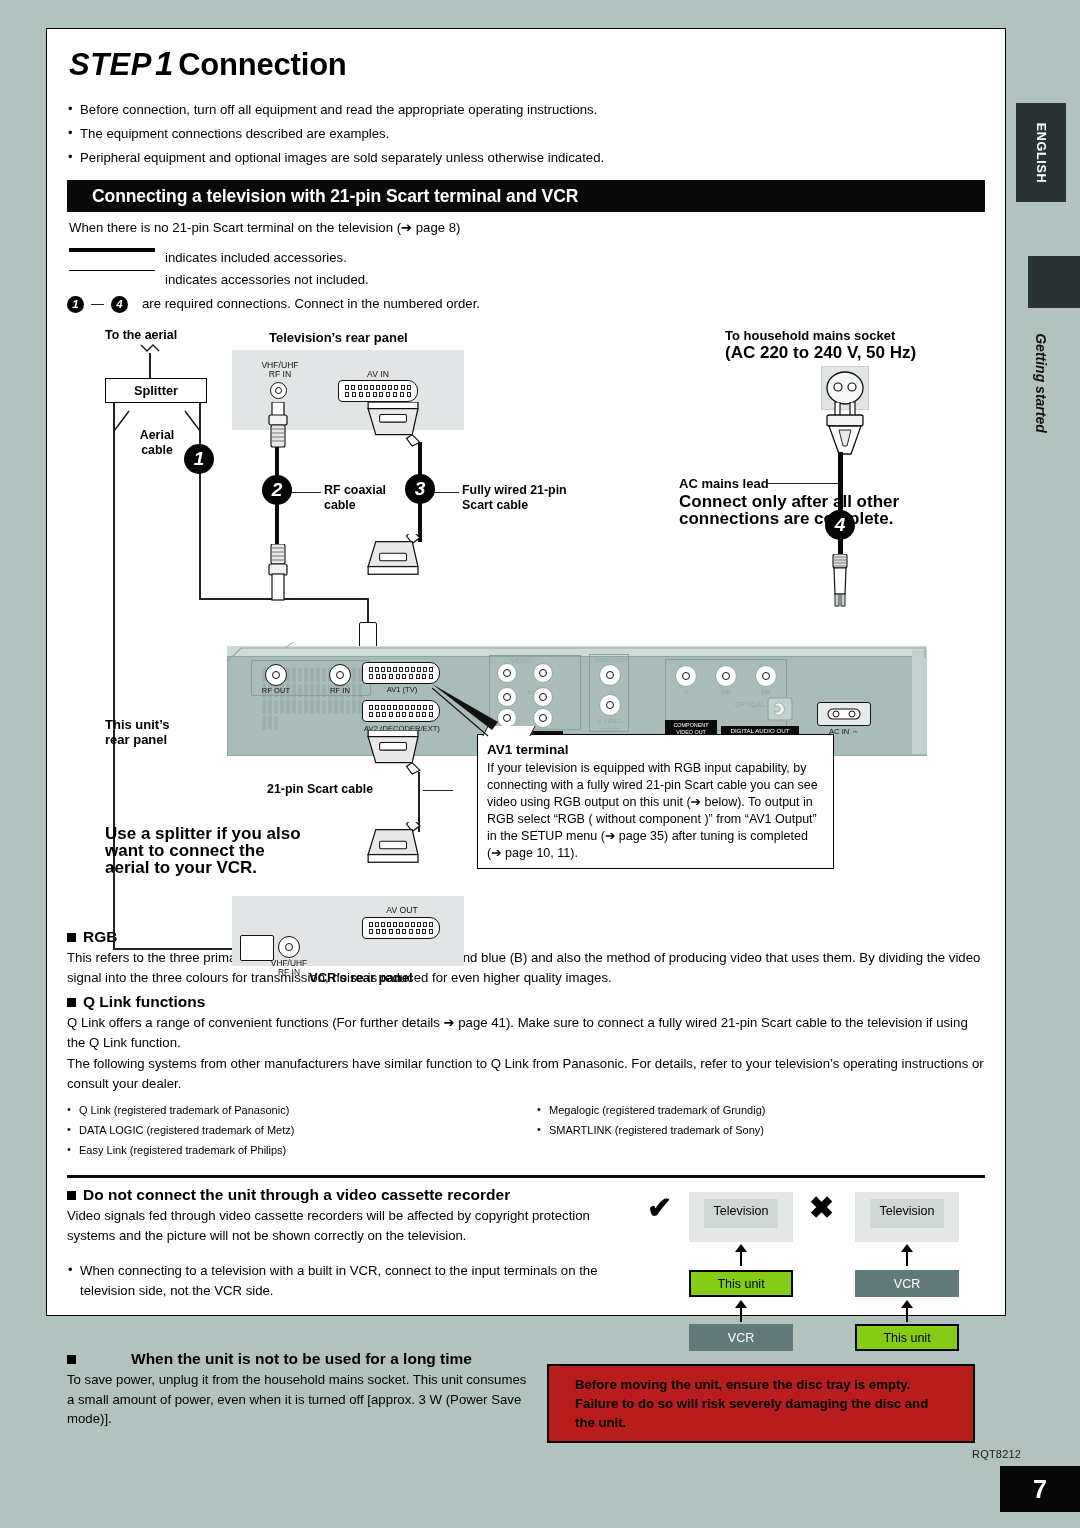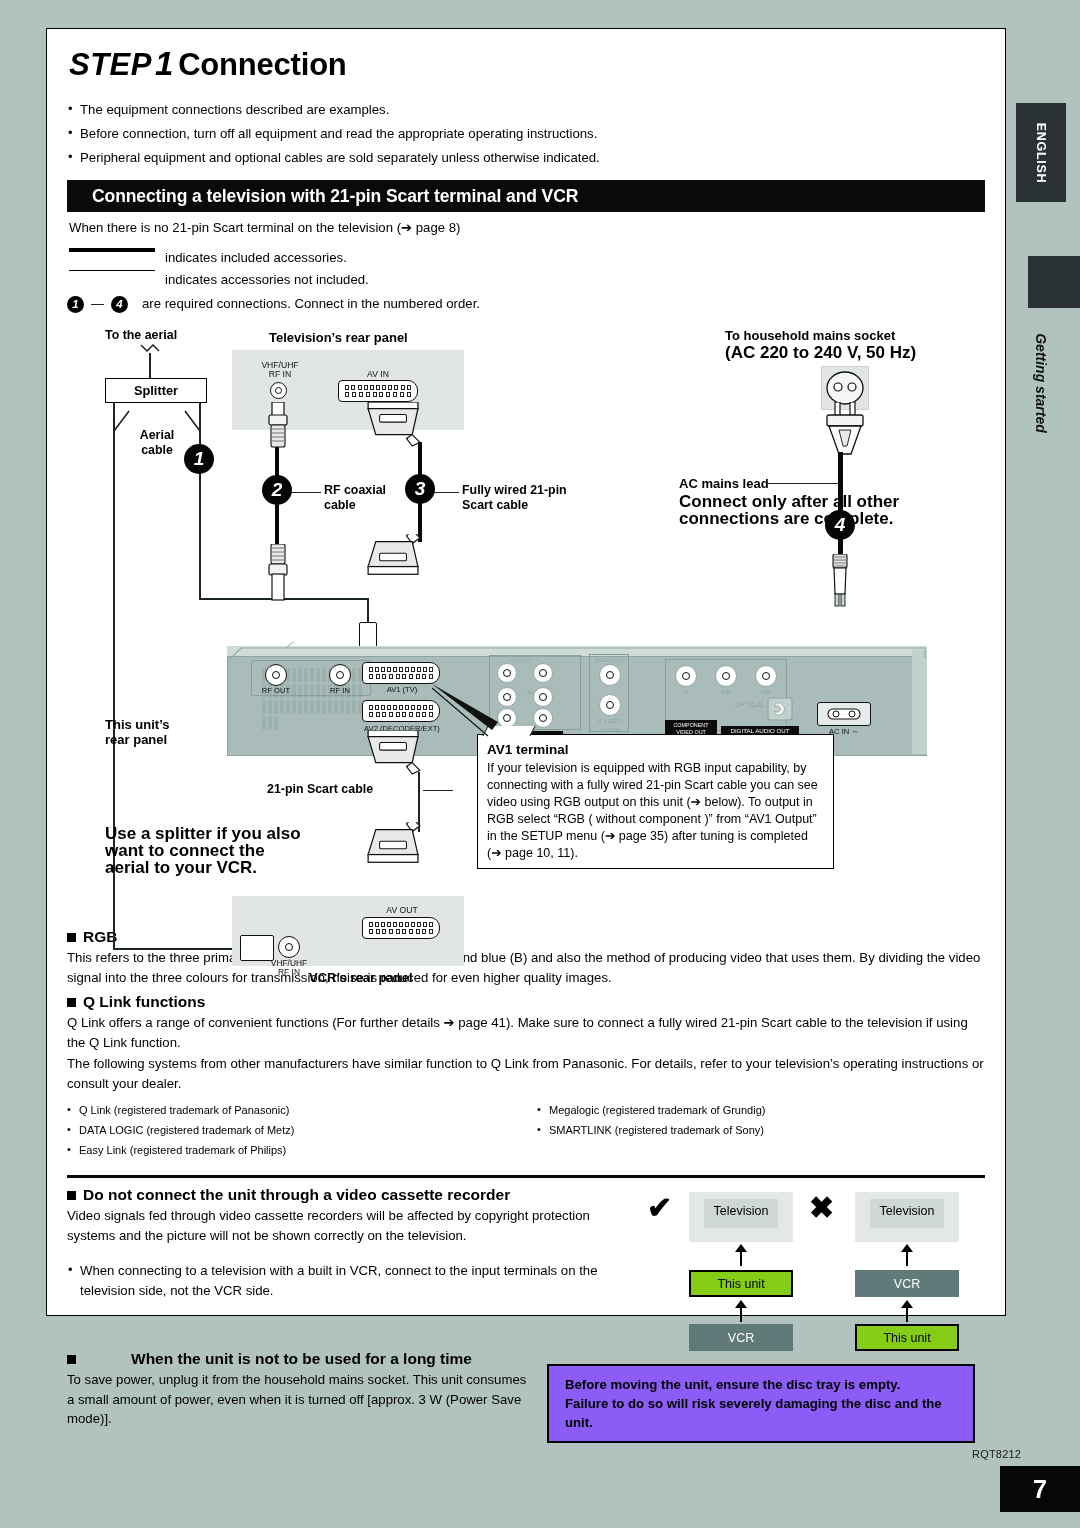--- a/index.html
+++ b/index.html
@@ -184,22 +184,22 @@
   .uparrow { position:absolute; width:12px; }
   .uparrow:before {
     content:""; position:absolute; left:4.5px; top:6px; width:2.4px; height:16px; background:#000;
   }
   .uparrow:after {
     content:""; position:absolute; left:0; top:0;
     border-left:6px solid transparent; border-right:6px solid transparent;
     border-bottom:8px solid #000;
   }
   .notice {
-    border:2.2px solid #000; background:#8b5cf6;
-    padding:9px 16px; font-size:13.2px; font-weight:bold; line-height:19px;
+    border:2.2px solid #000; background:#b91c1c;
+    padding:9px 26px; font-size:13.2px; font-weight:bold; line-height:19px;
   }
   .cols-bottom { display:flex; margin-top:10px; }
 </style>
 </head>
 <body>
 
 <div class="side-tab-english">
   <span>ENGLISH</span>
 </div>
 <div class="side-tab-blank"></div>
@@ -210,23 +210,23 @@
 <div class="page-num">7</div>
 
 <div class="page">
 <div class="content">
 
   <h1 class="step">
     <span class="kw">STEP</span><span class="num">1</span><span>Connection</span>
   </h1>
 
   <div class="bullets">
+    <div class="bul">Before connection, turn off all equipment and read the appropriate operating instructions.</div>
     <div class="bul">The equipment connections described are examples.</div>
-    <div class="bul">Before connection, turn off all equipment and read the appropriate operating instructions.</div>
-    <div class="bul">Peripheral equipment and optional cables are sold separately unless otherwise indicated.</div>
+    <div class="bul">Peripheral equipment and optional images are sold separately unless otherwise indicated.</div>
   </div>
 
   <div class="blackbar">Connecting a television with 21-pin Scart terminal and VCR</div>
   <div class="subnote">When there is no 21-pin Scart terminal on the television (➔ page 8)</div>
 
   <div class="legend">
     <div class="legend-row">
       <span class="line-thick"></span>
       <span>indicates included accessories.</span>
     </div>

